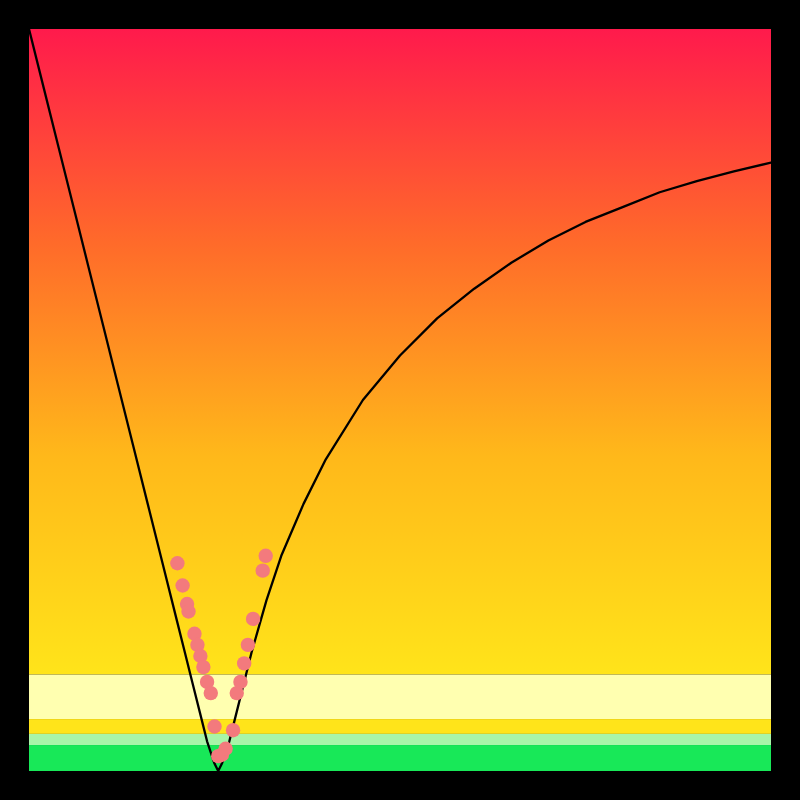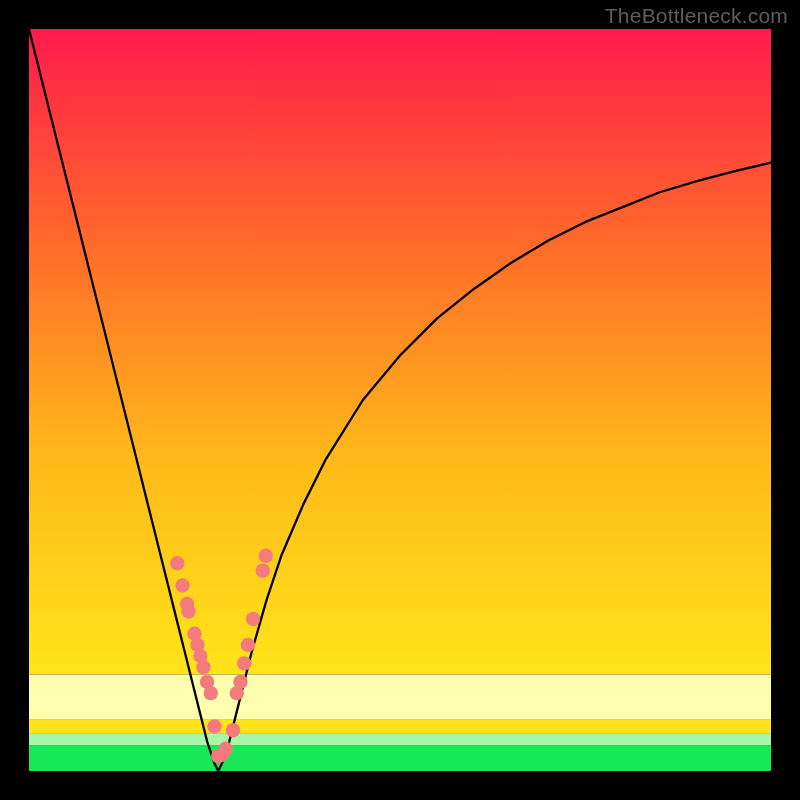--- a/index.html
+++ b/index.html
@@ -78,14 +78,13 @@
         <circle cx="207.76" cy="664.09" r="7.2" fill="#f37a7d"></circle>
         <circle cx="211.47" cy="652.96" r="7.2" fill="#f37a7d"></circle>
         <circle cx="215.18" cy="634.41" r="7.2" fill="#f37a7d"></circle>
         <circle cx="218.89" cy="615.86" r="7.2" fill="#f37a7d"></circle>
         <circle cx="224.08" cy="589.89" r="7.2" fill="#f37a7d"></circle>
         <circle cx="233.73" cy="541.66" r="7.2" fill="#f37a7d"></circle>
         <circle cx="236.70" cy="526.82" r="7.2" fill="#f37a7d"></circle>
       </svg>
   </div>
 
-  <div class="watermark">TheBottleneck.com</div>
 </div>
 
 </body></html>

